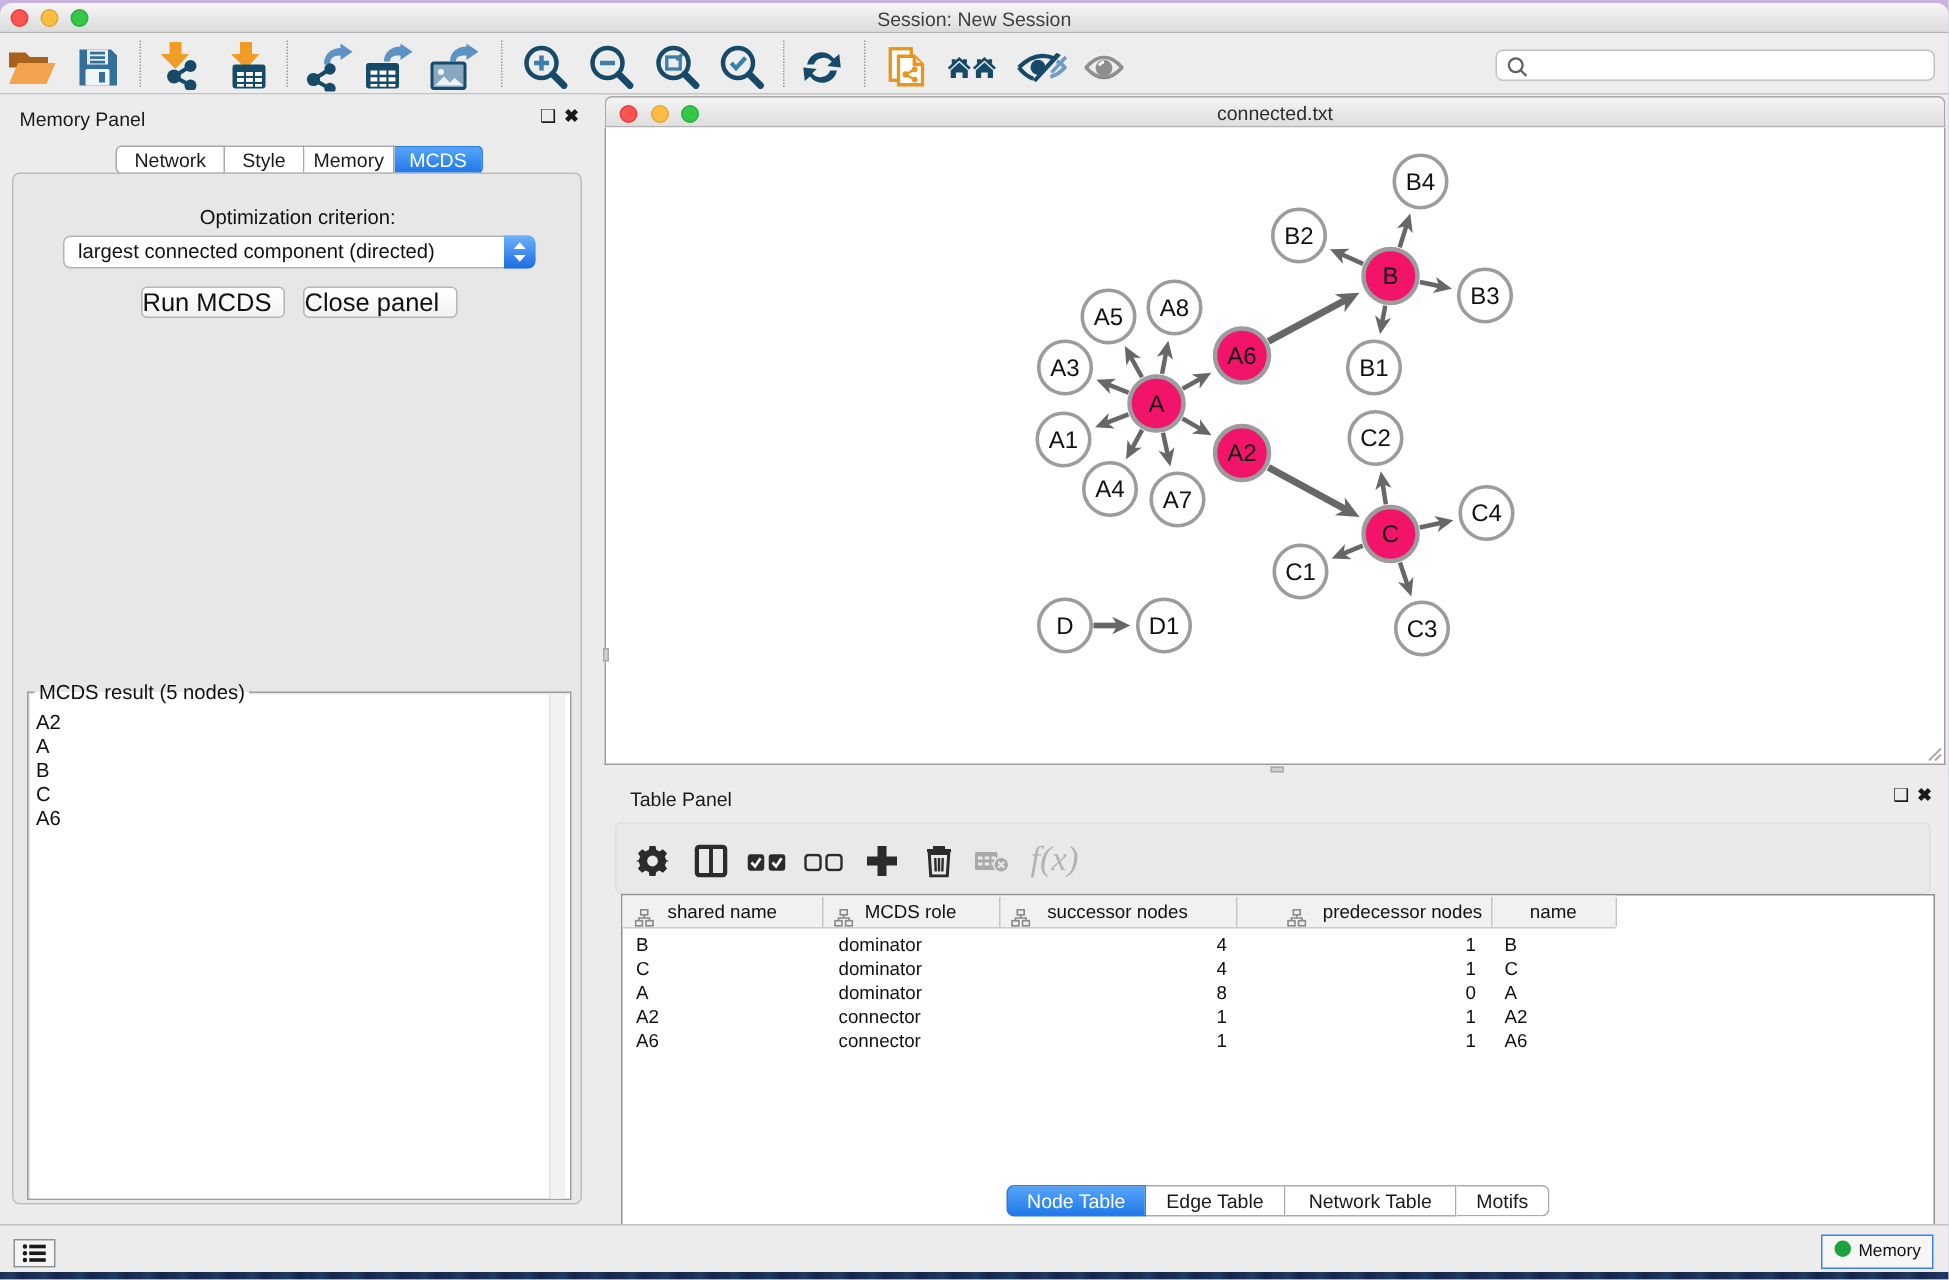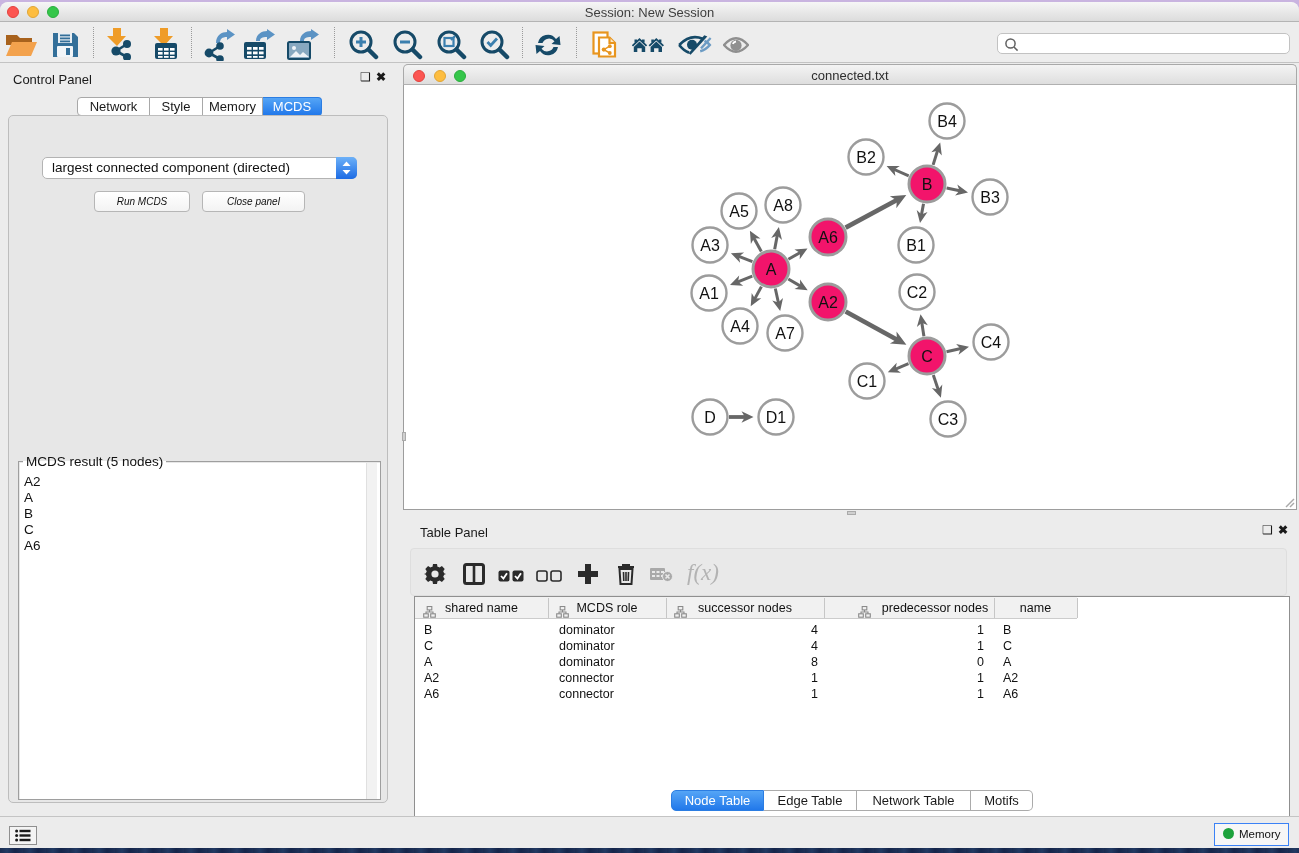--- a/index.html
+++ b/index.html
@@ -19,21 +19,21 @@
 .wicon { position:absolute; font-size:12px; color:#1a1a1a; }
 #cppanel { position:absolute; left:8px; top:52px; width:380px; height:688px; background:#e7e7e7; border:1px solid #bdbdbd; border-radius:5px; }
 .tabrow { position:absolute; display:flex; }
 .tab { height:19px; line-height:18px; font-size:13px; text-align:center; background:#fff; border:1px solid #a8a8a8; border-left:none; color:#1a1a1a; position:relative; }
 .tab.first { border-left:1px solid #a8a8a8; border-radius:4px 0 0 4px; }
 .tab.last { border-radius:0 4px 4px 0; }
 .tab.sel { background:linear-gradient(#55a5f6,#2178ea); color:#fff; border-color:#2b7de2; }
 #optlabel { position:absolute; left:0; top:74px; width:397px; text-align:center; font-size:13.5px; color:#111; }
 #combo { position:absolute; left:42px; top:94px; width:315px; height:22px; background:#fff; border:1px solid #b3b3b3; border-radius:5px; font-size:13.5px; line-height:20px; padding-left:9px; color:#111; }
 #combocap { position:absolute; right:-1px; top:-1px; width:21px; height:22px; border-radius:0 5px 5px 0; background:linear-gradient(#6db1f8,#1c6be4); }
-.btn { position:absolute; height:21px; background:linear-gradient(#ffffff,#f3f3f3); border:1px solid #b6b6b6; border-radius:4px; font-size:10px; text-align:center; line-height:19px; color:#111;font-style:italic; }
+.btn { position:absolute; height:21px; background:linear-gradient(#ffffff,#f3f3f3); border:1px solid #b6b6b6; border-radius:4px; font-size:17px; line-height:19px; color:#111; }
 #grp { position:absolute; left:18px; top:398px; width:363px; height:339px; border:1px solid #9e9e9e; }
 #grplabel { position:absolute; left:4px; top:-8px; background:linear-gradient(#e7e7e7 50%,#ffffff 50%); padding:0 3px; font-size:13.5px; color:#111; }
 #grplist { position:absolute; left:1px; top:1px; width:360px; height:336px; background:#fff; }
 #grpscroll { position:absolute; right:3px; top:0px; width:11px; height:336px; background:#f2f2f2; border-left:1px solid #e0e0e0; }
 #grplist .li { font-size:13.5px; color:#111; height:16px; line-height:16px; padding-left:4px; }
 
 #netwin { position:absolute; left:403px; top:62px; width:894px; height:453px; }
 #nettitle { position:absolute; left:0; top:0; width:894px; height:21px; background:linear-gradient(#f4f4f4,#dedede); border:1px solid #a9a9a9; border-bottom:1px solid #b0b0b0; border-radius:5px 5px 0 0; }
 #nettext { position:absolute; top:3px; width:100%; text-align:center; font-size:13px; color:#2e2e2e; }
 #graph { display:block; position:absolute; left:0; top:0; }
@@ -197,30 +197,31 @@
     <div class="tsep" style="left:522px;"></div>
     <div class="tsep" style="left:576px;"></div>
     <div id="searchbox">
         <svg width="16" height="16" viewBox="0 0 16 16" style="position:absolute;left:6px;top:2.5px;">
 <circle cx="6.5" cy="6.5" r="4.6" fill="none" stroke="#616161" stroke-width="1.5"></circle>
 <line x1="10" y1="10" x2="13.6" y2="13.6" stroke="#616161" stroke-width="1.5"></line>
 </svg>
       </div>
   </div>
   <div id="cp">
-    <div id="cphead">Control Panel</div>
+    <div id="cphead">Memory Panel</div>
     <div class="wicon" style="left:360px; top:7px;">❑</div>
     <div class="wicon" style="left:376px; top:7px; font-weight:bold;">✖</div>
     <div class="tabrow" style="left:77px; top:34px;justify-content:center;">
       <div class="tab first" style="width:73px;">Network</div>
       <div class="tab" style="width:53px;">Style</div>
       <div class="tab" style="width:60px;">Memory</div>
       <div class="tab sel last" style="width:59px;">MCDS</div>
     </div>
     <div id="cppanel"></div>
+    <div id="optlabel">Optimization criterion:</div>
     <div id="combo">largest connected component (directed)
       <div id="combocap">
           <svg width="21" height="22" viewBox="0 0 21 22" style="position:absolute;left:0;top:0;">
 <path d="M6.5 9 L10.5 4.5 L14.5 9 z" fill="#fff"></path>
 <path d="M6.5 13 L10.5 17.5 L14.5 13 z" fill="#fff"></path>
 </svg>
         </div>
     </div>
     <div class="btn" style="left:94px; top:128px; width:96px;">Run MCDS</div>
     <div class="btn" style="left:202px; top:128px; width:103px;">Close panel</div>

